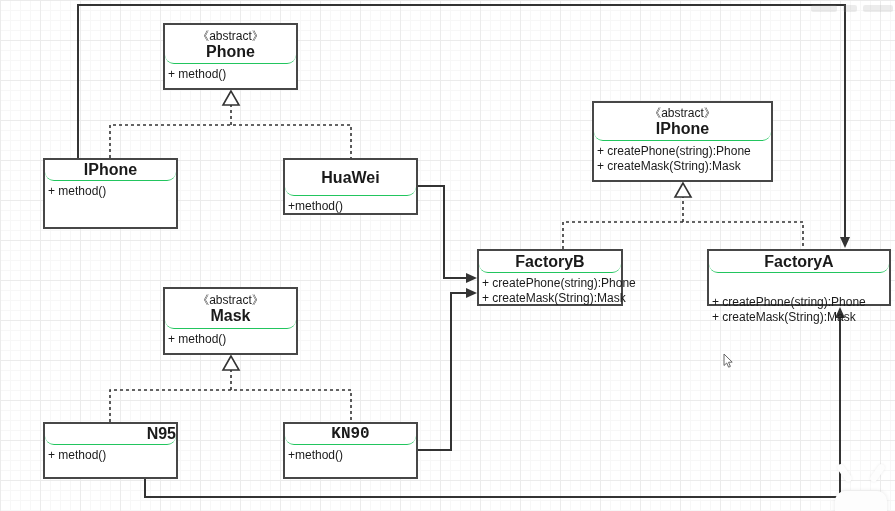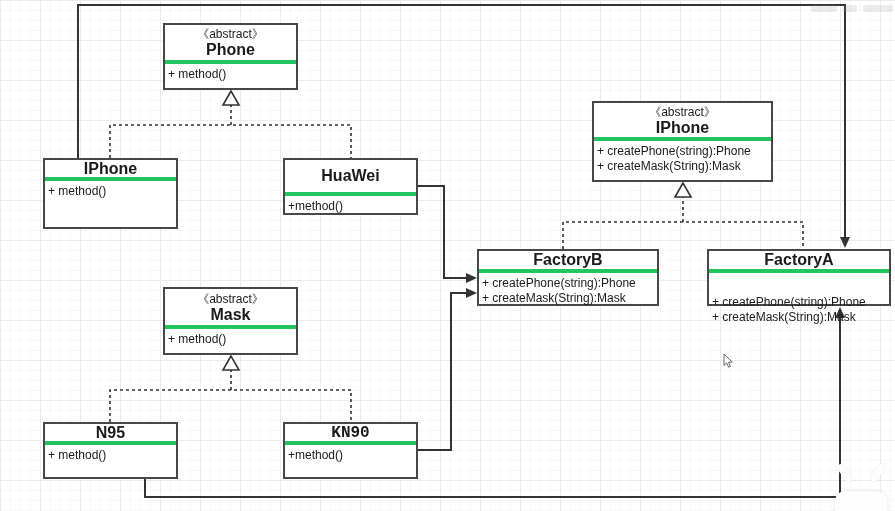--- a/index.html
+++ b/index.html
@@ -14,21 +14,21 @@
       linear-gradient(90deg,#f7f7f7 1px, transparent 1px);
     background-size:40px 40px,40px 40px,10px 10px,10px 10px;
   }
   svg.wires{position:absolute;left:0;top:0;width:895px;height:511px;pointer-events:none;}
   .uml-box{
     position:absolute;background:#ffffff;border:2px solid #474747;
     box-sizing:border-box;display:flex;flex-direction:column;
   }
   .uml-head{
     display:flex;flex-direction:column;align-items:center;justify-content:center;
-    border-bottom:4px solid #22c55e;box-sizing:border-box;flex:0 0 auto;
+    border-bottom:1px solid #22c55e;box-sizing:border-box;flex:0 0 auto;border-radius:9px;
   }
   .stereo{font-size:12px;color:#1a1a1a;line-height:15px;}
   .cls-name{font-size:16px;font-weight:bold;line-height:16px;}
   .uml-members{flex:1 1 auto;padding:3px 3px 16px 3px;box-sizing:border-box;}
   .member{font-size:12px;line-height:15px;white-space:nowrap;text-align:left;}
   
   .wm-top{
     position:absolute;top:0;right:2px;width:148px;height:16px;opacity:0.18;
     display:flex;align-items:center;justify-content:flex-end;gap:6px;
   }
@@ -114,21 +114,21 @@
     <div class="uml-head" style="height:38px;">
       <div class="stereo">《abstract》</div>
       <div class="cls-name">IPhone</div>
     </div>
     <div class="uml-members">
       <div class="member">+ createPhone(string):Phone</div>
       <div class="member">+ createMask(String):Mask</div>
     </div>
   </div>
 
-  <div class="uml-box" style="left:477px;top:249px;width:182px;height:57px;">
+  <div class="uml-box" style="left:477px;top:249px;width:146px;height:57px;">
     <div class="uml-head" style="height:22px;">
       <div class="cls-name">FactoryB</div>
     </div>
     <div class="uml-members">
       <div class="member">+ createPhone(string):Phone</div>
       <div class="member">+ createMask(String):Mask</div>
     </div>
   </div>
 
   <div class="uml-box" style="left:707px;top:249px;width:184px;height:57px;gap:19px;">
@@ -145,21 +145,21 @@
     <div class="uml-head" style="height:40px;">
       <div class="stereo">《abstract》</div>
       <div class="cls-name">Mask</div>
     </div>
     <div class="uml-members">
       <div class="member">+ method()</div>
     </div>
   </div>
 
   <div class="uml-box" style="left:43px;top:422px;width:135px;height:57px;">
-    <div class="uml-head" style="height:21px;">
+    <div class="uml-head" style="height:21px;align-items:flex-end;">
       <div class="cls-name">N95</div>
     </div>
     <div class="uml-members">
       <div class="member">+ method()</div>
     </div>
   </div>
 
   <div class="uml-box" style="left:283px;top:422px;width:135px;height:57px;">
     <div class="uml-head" style="height:21px;font-family:Liberation Mono, monospace;">
       <div class="cls-name">KN90</div>

